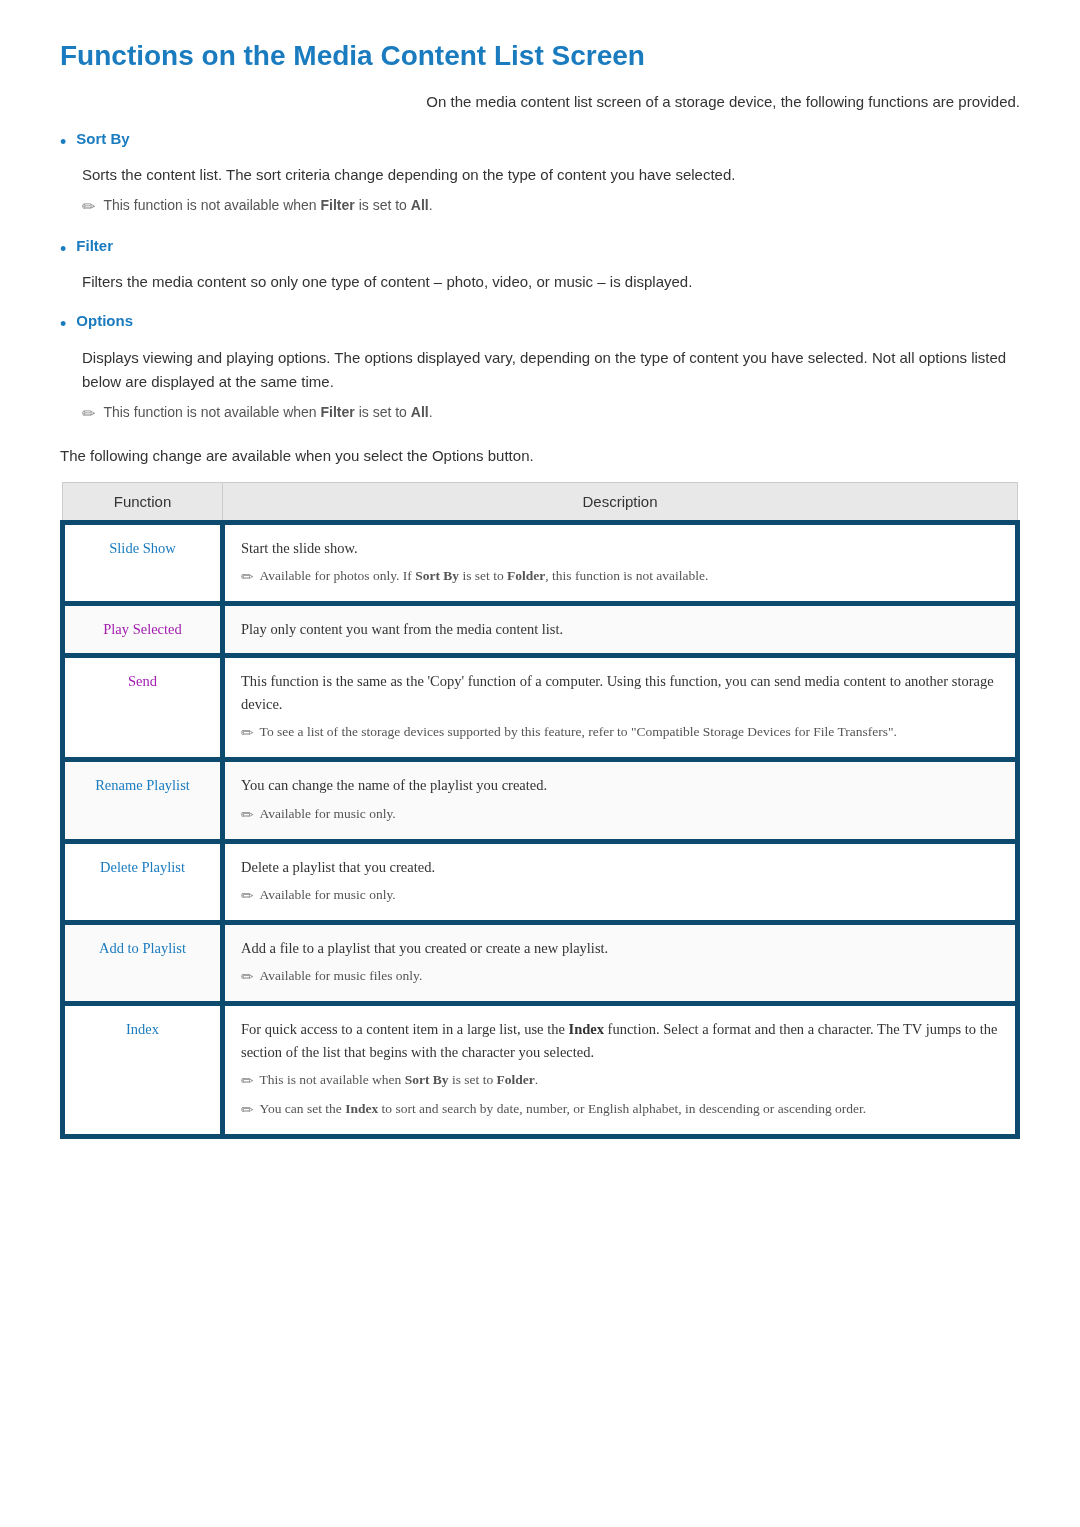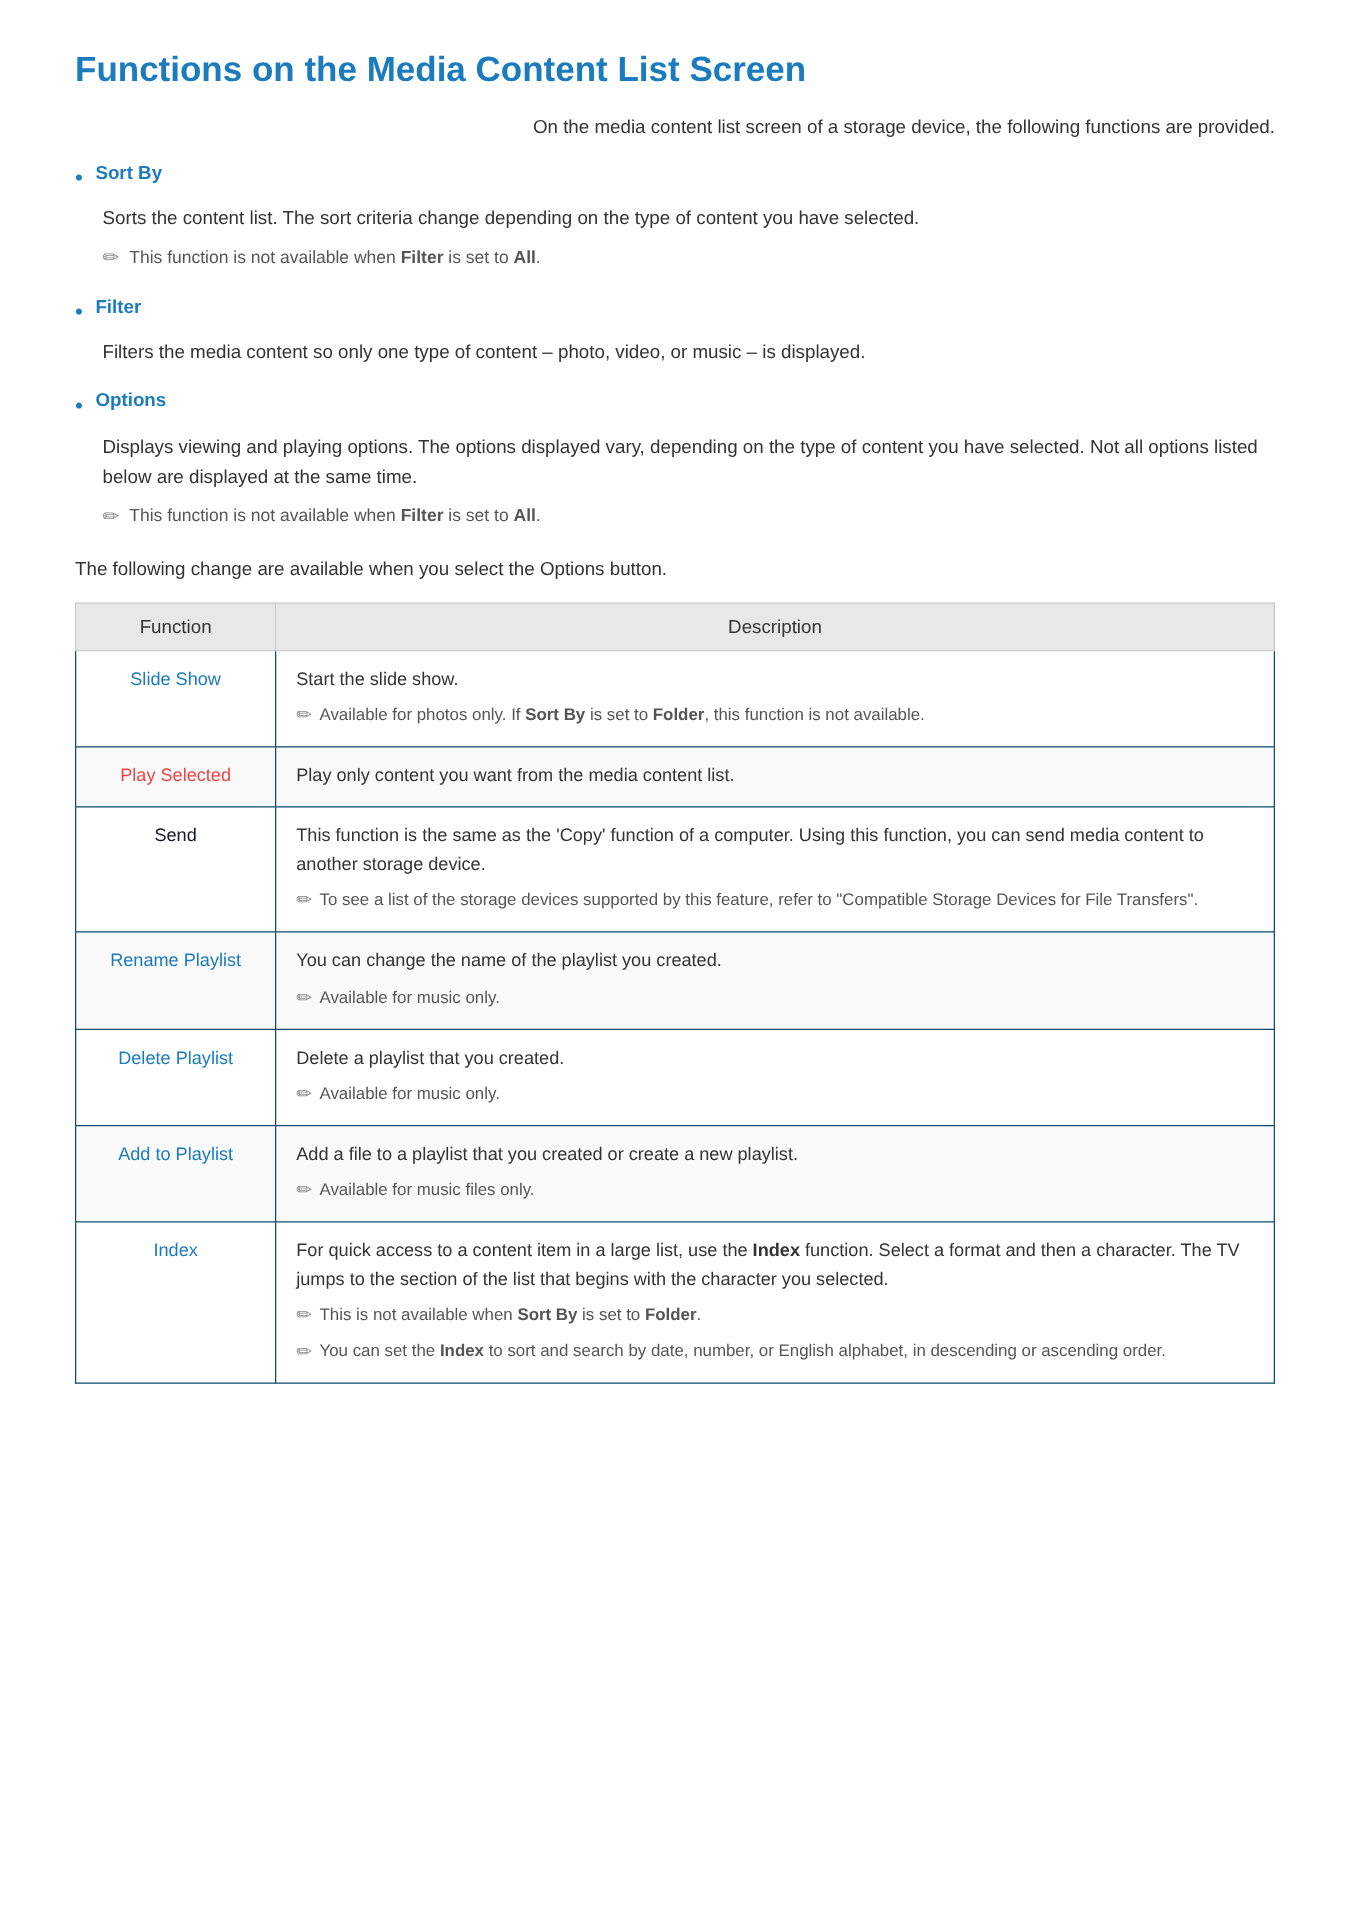--- a/index.html
+++ b/index.html
@@ -78,24 +78,25 @@
     th {
       padding: 10px 28px;
       text-align: center;
       font-weight: normal;
       font-size: 15px;
       border: 1px solid #ccc;
       color: #333;
     }
     td {
       padding: 12px 16px;
-      border: 1px solid #0c4a6e;
+      border: 5px solid #0c4a6e;
       vertical-align: top;
       line-height: 1.6;
       font-size: 14.5px;
+      font-family: Liberation Serif, serif;
     }
     .func-cell {
       color: #1a7bbf;
       font-weight: normal;
       text-align: center;
       width: 160px;
       white-space: nowrap;
     }
     .desc-note {
       display: flex;
@@ -164,25 +165,25 @@
   </thead>
   <tbody id="table-body">
   <tr>
         <td class="func-cell" style="color: rgb(26, 123, 191);">Slide Show</td>
         <td><span>Start the slide show.</span><div class="desc-note">
       <span class="note-icon">✏</span>
       <span>Available for photos only. If <strong>Sort By</strong> is set to <strong>Folder</strong>, this function is not available.</span>
     </div></td>
       </tr>
       <tr>
-        <td class="func-cell" style="color: #ef4444;">Play Selected</td>
+        <td class="func-cell" style="color: #a21caf;">Play Selected</td>
         <td><span>Play only content you want from the media content list.</span></td>
       </tr>
       <tr>
-        <td class="func-cell" style="color: #0f172a;">Send</td>
+        <td class="func-cell" style="color: #a21caf;">Send</td>
         <td><span>This function is the same as the 'Copy' function of a computer. Using this function, you can send media content to another storage device.</span><div class="desc-note">
       <span class="note-icon">✏</span>
       <span>To see a list of the storage devices supported by this feature, refer to "Compatible Storage Devices for File Transfers".</span>
     </div></td>
       </tr>
       <tr>
         <td class="func-cell" style="color: rgb(26, 123, 191);">Rename Playlist</td>
         <td><span>You can change the name of the playlist you created.</span><div class="desc-note">
       <span class="note-icon">✏</span>
       <span>Available for music only.</span>

